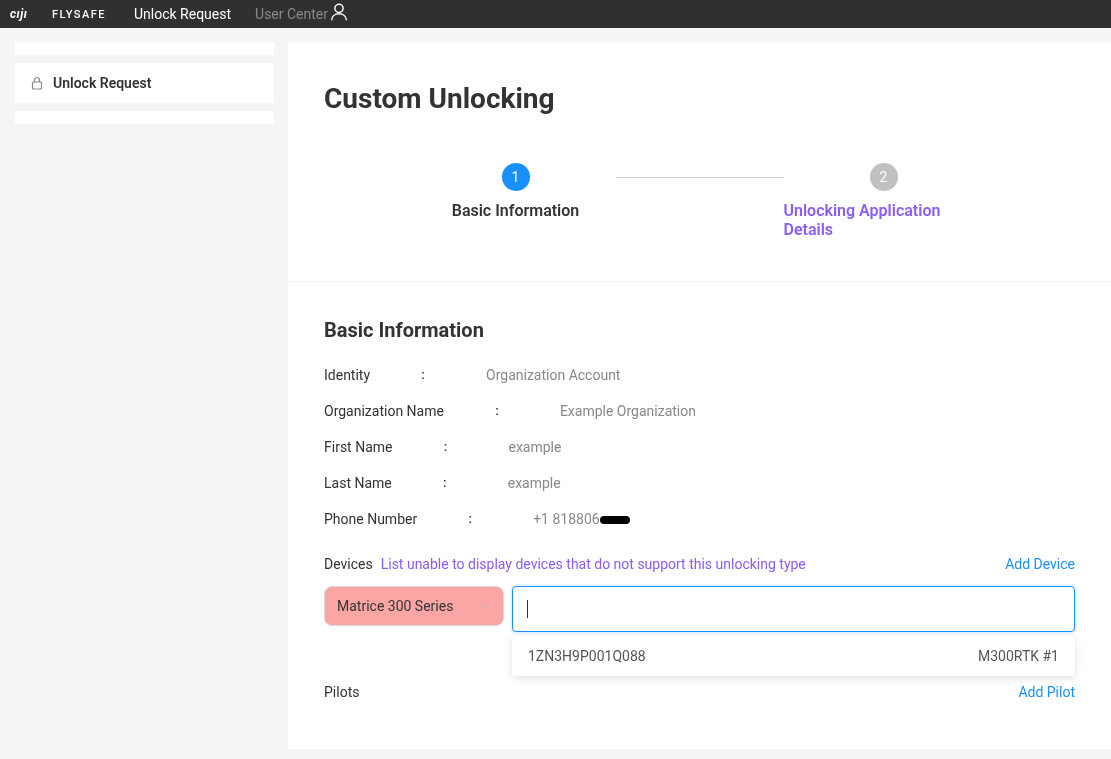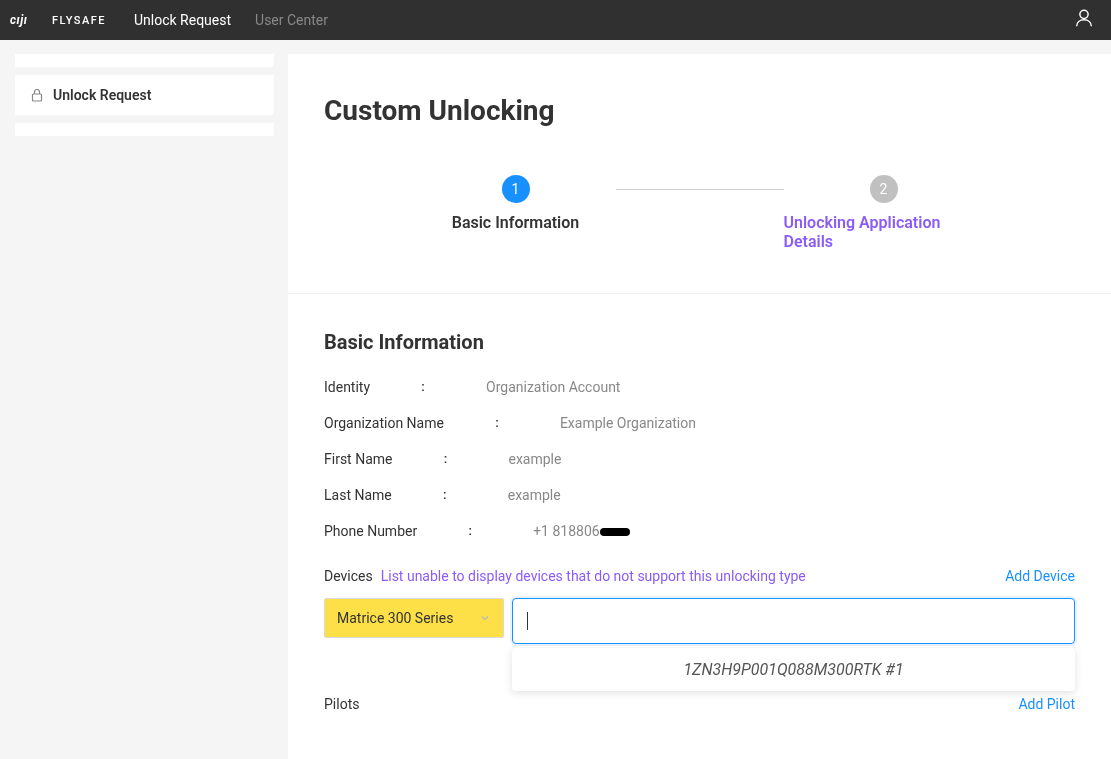--- a/index.html
+++ b/index.html
@@ -9,24 +9,24 @@
     }
     body {
       font-family: -apple-system, BlinkMacSystemFont, "Segoe UI", Roboto, "Helvetica Neue", Arial, sans-serif;
       background: #f5f5f5;
       width: 1111px;
       height: 759px;
       overflow: hidden;
     }
     .header {
       background: #303030;
-      height: 40px;
-      display: flex;
-      align-items: center;
-      justify-content: space-between;
+      height: 28px;
+      display: flex;
+      align-items: center;
+      justify-content: flex-start;
       padding: 0 16px 0 10px;
     }
     .header-left {
       display: flex;
       align-items: center;
       gap: 12px;
     }
     .logo {
       display: flex;
       align-items: center;
@@ -220,29 +220,29 @@
     }
     .devices-row {
       display: flex;
       gap: 8px;
       position: relative;
     }
     .select-box {
       width: 180px;
       height: 40px;
       border: 1px solid #d9d9d9;
-      border-radius: 2px;
+      border-radius: 8px;
       display: flex;
       align-items: center;
       justify-content: space-between;
       padding: 0 12px;
       font-size: 14px;
       color: #333;
       cursor: pointer;
-      background: #fde047;
+      background: #fca5a5;
     }
     .chevron-down {
       color: #bbb;
     }
     .combo-box {
       flex: 1;
       height: 46px;
       border: 1px solid #1890ff;
       border-radius: 4px;
       display: flex;
@@ -261,26 +261,25 @@
       top: 50px;
       left: 188px;
       right: 0;
       background: #fff;
       border-radius: 4px;
       box-shadow: 0 2px 8px rgba(0,0,0,0.12);
       z-index: 10;
     }
     .dropdown-item {
       display: flex;
-      justify-content: center;
+      justify-content: space-between;
       padding: 12px 16px;
-      font-size: 16px;
+      font-size: 14px;
       color: #555;
       cursor: pointer;
-      font-style: italic;
     }
     .pilots-section {
       margin-top: 52px;
     }
   </style>
 </head>
 <body>
 
 <div class="header">
   <div class="header-left">

